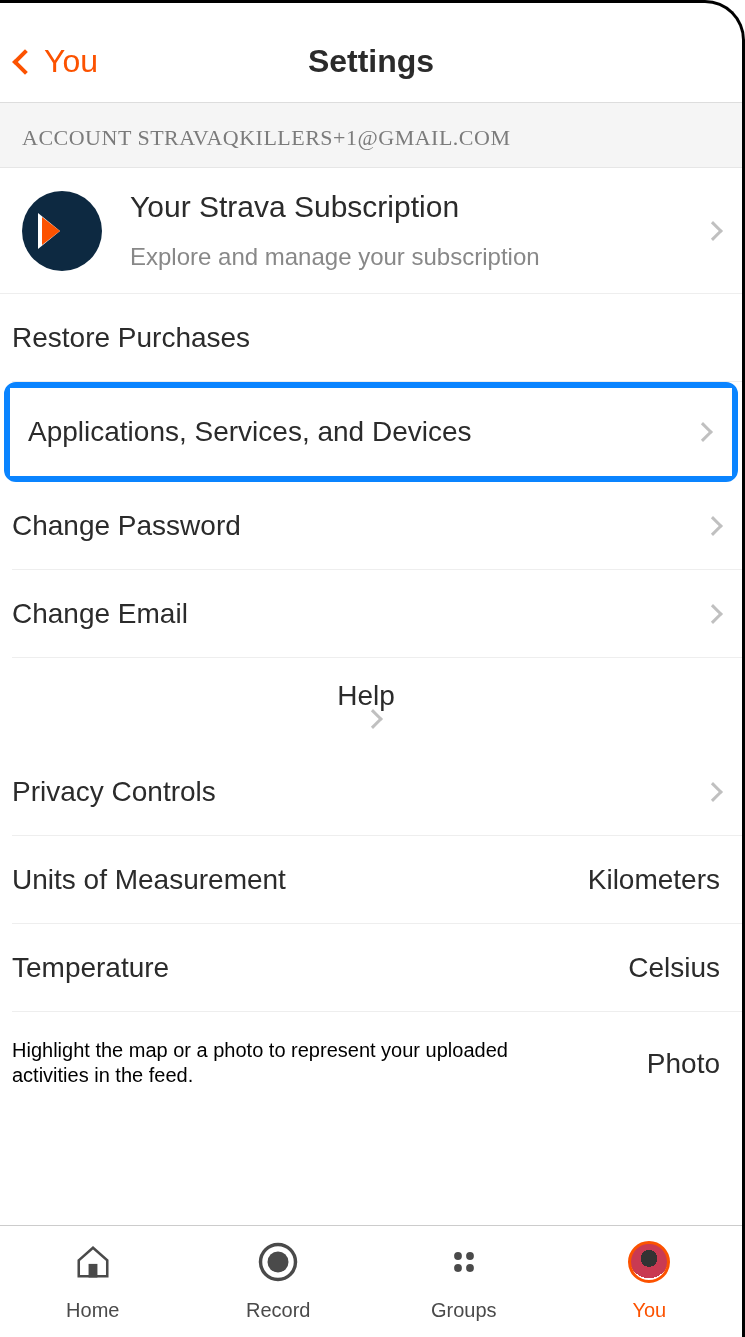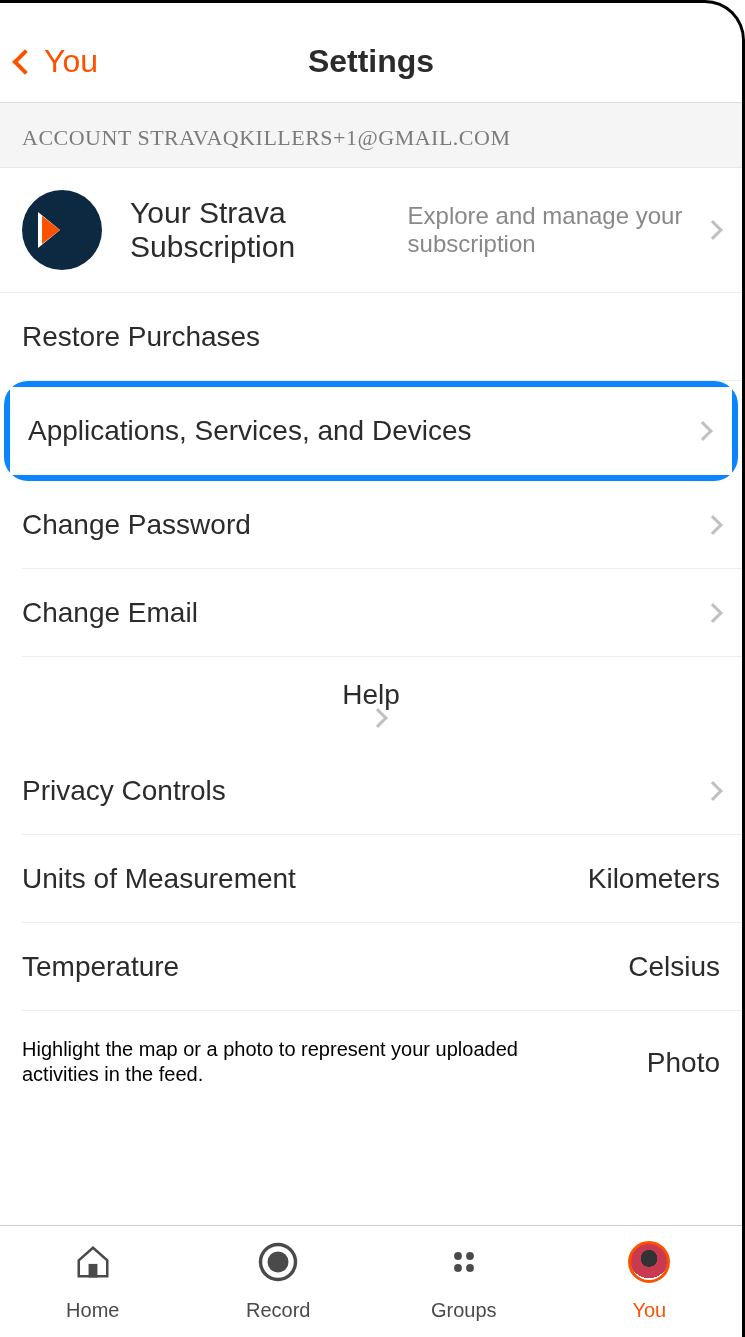--- a/index.html
+++ b/index.html
@@ -6,31 +6,31 @@
   html, body { width: 745px; height: 1337px; font-family: -apple-system, Helvetica, Arial, sans-serif; background: #fff; color: #2b2b2b; overflow: hidden; position: relative;}
   .frame { width: 745px; height: 1337px; position: relative; border: 3px solid #000; border-top-right-radius: 40px; border-left:none; border-bottom:none; overflow:hidden;}
   .nav-header { height: 100px; display: flex; align-items: center; justify-content: center; border-bottom: 1px solid #ddd; position: relative; padding-top:18px;}
   .back-link { position: absolute; left: 10px; display: flex; align-items: center; color: #fc5200; font-size: 32px; font-weight: 400; }
   .back-chev { width: 18px; height: 18px; border-left: 4px solid #fc5200; border-bottom: 4px solid #fc5200; transform: rotate(45deg); margin-right: 10px; margin-left:6px;}
   .title { font-size: 32px; font-weight: 700; }
   .section-header { background: #f5f5f5; padding: 22px 22px 16px 22px; color: #7b7b7b; font-size: 22px; letter-spacing: 0.5px; border-bottom: 1px solid #e6e6e6; font-family: Liberation Serif, serif;}
   .row { display: flex; align-items: center; padding: 22px 22px; border-bottom: 1px solid #eee; min-height: 88px; background:#fff; }
   .row.with-icon { padding-left: 22px; }
   .row .label { font-size: 28px; color: #2b2b2b; flex: 1; }
-  .row .sub { font-size: 24px; color: #888; margin-top: 6px; margin-left: 36px; }
+  .row .sub { font-size: 24px; color: #888; margin-top: 6px; }
   .row .value { font-size: 28px; color: #2b2b2b; margin-left: auto; }
   .chev { width: 14px; height: 14px; border-right: 3px solid #c0c0c0; border-top: 3px solid #c0c0c0; transform: rotate(45deg); margin-left: 14px; flex-shrink:0; }
   .subscription-icon { width: 80px; height: 80px; border-radius: 50%; background: #0d2941; display:flex; align-items:center; justify-content:center; margin-right: 28px; flex-shrink:0; position:relative; overflow:hidden;}
   .subscription-icon .arrow2 { position:absolute; left:16px; width:0;height:0; border-top:18px solid transparent; border-bottom:18px solid transparent; border-left:22px solid #fff;}
   .subscription-icon .arrow3 { position:absolute; left:20px; width:0;height:0; border-top:14px solid transparent; border-bottom:14px solid transparent; border-left:18px solid #fc5200;}
-  .row-textcol { display:flex; flex-direction:row; flex:1;gap:13px; }
+  .row-textcol { display:flex; flex-direction:column; flex:1;gap:13px; }
   .row-title { font-size: 30px; font-weight: 500; color:#2b2b2b;}
-  .highlight-box { border: 6px solid #0a84ff; border-radius: 24px; margin: 0 4px; }
+  .highlight-box { border: 6px solid #0a84ff; border-radius: 12px; margin: 0 4px; }
   .highlight-box .row { border-bottom: none; }
-  .indent-rows .row { margin-left: 22px; padding-left:0; }
+  .indent-rows .row { margin-left: 12px; padding-left:0; }
   .section-body { background:#fff; }
   .multiline .label-main { font-size: 28px; }
   .multiline .label-sub { font-size: 20px; color:#000000; margin-top:4px; max-width: 500px; line-height:1.25;}
   .tabbar { position:absolute; bottom:0; left:0; right:0; height:112px; border-top:1px solid #ccc; display:flex; background:#fff;}
   .tab { flex:1; display:flex; flex-direction:column; align-items:center; justify-content:center; gap:16px; color:#4a4a4a; font-size:20px;}
   .tab.active { color:#fc5200; }
   .tab-icon { width:42px; height:42px; display:flex; align-items:center; justify-content:center;}
   .avatar { width:42px; height:42px; border-radius:50%; border:3px solid #fc5200; background: radial-gradient(circle at 50% 40%, #333 0 30%, #c93a52 30% 70%, #fff 70% 100%);}
   .content-scroll { position:absolute; top:100px; bottom:112px; left:0; right:0; overflow:hidden;}
 </style>

